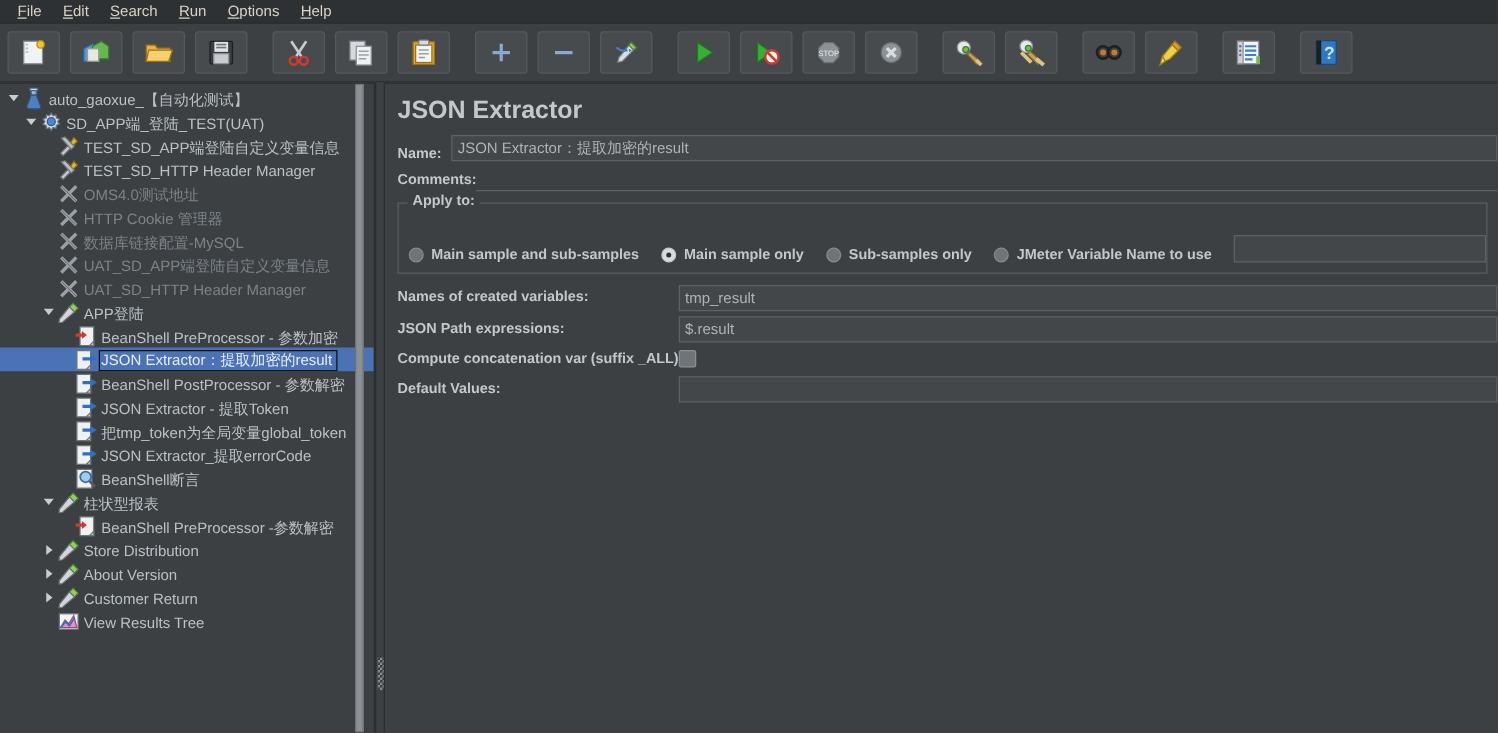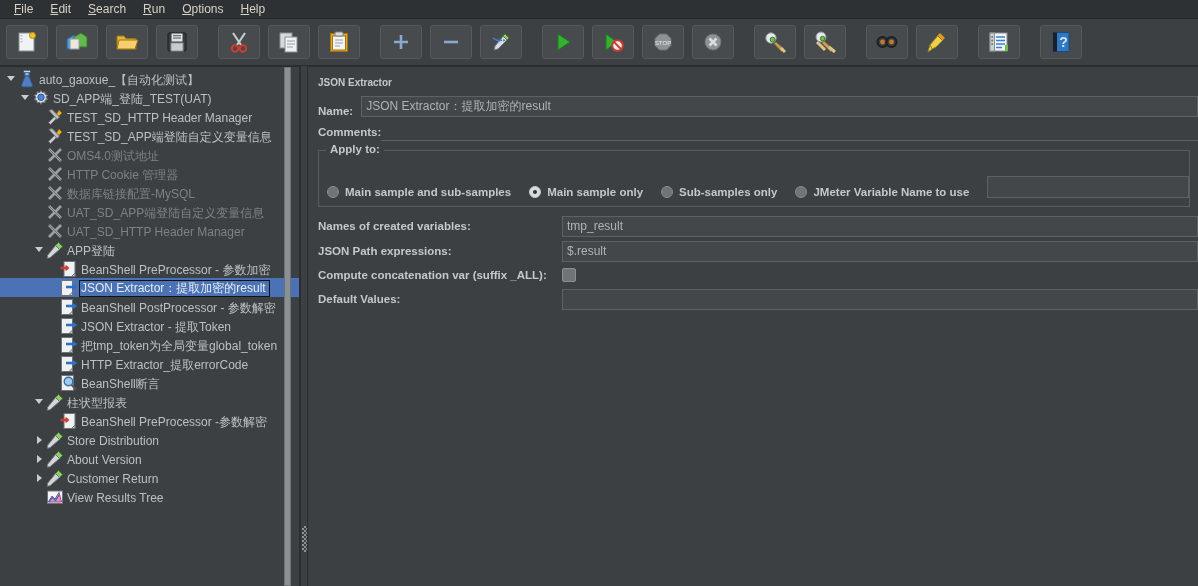--- a/index.html
+++ b/index.html
@@ -110,21 +110,21 @@
 
   
   .rightpanel {
     flex: 1 1 auto; min-width: 0;
     background: #3c4042;
     border-top: 1px solid #2b2e30;
     padding: 0;
     position: relative;
   }
   .panel-title {
-    font-size: 10px; font-weight: bold; color: #c3c8cd;
+    font-size: 20px; font-weight: bold; color: #c3c8cd;
     padding: 10px 0 8px 10px;
   }
   .lbl {
     font-size: 11.5px; font-weight: bold; color: #c3c8cd;
     white-space: nowrap;
   }
   .field {
     background: #43474a;
     border: 1px solid #5c6165;
     height: 21px; line-height: 19px;
@@ -164,21 +164,21 @@
   }
   .radio .rtxt { font-size: 11.5px; font-weight: bold; color: #c3c8cd; }
   .varname-field {
     flex: 1 1 auto; min-width: 40px;
     background: #43474a; border: 1px solid #5c6165;
     height: 22px; margin-right: 0px;
   }
 
   
   .form { margin-top: 8px; }
-  .frow { display: flex; align-items: center; height: 22px; margin-bottom: 3px; gap: 19px; }
+  .frow { display: flex; align-items: center; height: 22px; margin-bottom: 3px; }
   .frow .lbl { width: 235px; min-width: 235px; padding-left: 10px; }
   .frow .field { flex: 1 1 auto; }
   .cbox {
     width: 14px; height: 14px; background: #6f7479;
     border: 1px solid #8a8f93; border-radius: 2px;
   }
   .frow.cb { height: 20px; }
 </style>
 </head>
 <body>
@@ -418,33 +418,33 @@
           <div class="tnode">
             <span style="display: inline-block; width: 32px; min-width: 32px; height: 19px;"></span>
             <span class="toggle"></span>
             <span class="ticon">
               <svg width="18" height="18" viewBox="0 0 18 18">
                 <path d="M2.5 14.5 L9 8 L11 10 L4.5 16.5 Z" fill="#c8ccd0" stroke="#6e7378"></path>
                 <path d="M13 2 L16 5 L11.5 9.5 L9.5 7.5 Z" fill="#e8b423" stroke="#8a6a10"></path>
                 <path d="M3 2.5 L6 1.5 L13.5 9 L11 11.5 Z" fill="#b9bec3" stroke="#6e7378"></path>
               </svg>
             </span>
-            <span class="tlabel-box">TEST_SD_HTTP Header Manager</span>
+            <span class="tlabel-box">TEST_SD_APP端登陆自定义变量信息</span>
           </div>
           <div class="tnode">
             <span style="display: inline-block; width: 32px; min-width: 32px; height: 19px;"></span>
             <span class="toggle"></span>
             <span class="ticon">
               <svg width="18" height="18" viewBox="0 0 18 18">
                 <path d="M2.5 14.5 L9 8 L11 10 L4.5 16.5 Z" fill="#c8ccd0" stroke="#6e7378"></path>
                 <path d="M13 2 L16 5 L11.5 9.5 L9.5 7.5 Z" fill="#e8b423" stroke="#8a6a10"></path>
                 <path d="M3 2.5 L6 1.5 L13.5 9 L11 11.5 Z" fill="#b9bec3" stroke="#6e7378"></path>
               </svg>
             </span>
-            <span class="tlabel-box">TEST_SD_APP端登陆自定义变量信息</span>
+            <span class="tlabel-box">TEST_SD_HTTP Header Manager</span>
           </div>
           <div class="tnode disabled">
             <span style="display: inline-block; width: 32px; min-width: 32px; height: 19px;"></span>
             <span class="toggle"></span>
             <span class="ticon">
               <svg width="18" height="18" viewBox="0 0 18 18">
                 <path d="M3 3 L15 15" stroke="#9aa0a5" stroke-width="2.6" fill="none"></path>
                 <path d="M15 3 L3 15" stroke="#9aa0a5" stroke-width="2.6" fill="none"></path>
                 <path d="M3 3 L15 15" stroke="#62686d" stroke-width="0.8" fill="none"></path>
               </svg>
@@ -581,21 +581,21 @@
             <span style="display: inline-block; width: 46px; min-width: 46px; height: 19px;"></span>
             <span class="toggle"></span>
             <span class="ticon">
               <svg width="18" height="18" viewBox="0 0 18 18">
                 <rect x="1.5" y="1.5" width="11" height="15" fill="#eff1f3" stroke="#6e7378"></rect>
                 <path d="M12.5 13 L12.5 16.5 L9 16.5 Z" fill="#c6cbd0" stroke="#6e7378"></path>
                 <path d="M6 8 L14.5 8" stroke="#2f6fc4" stroke-width="2.6"></path>
                 <path d="M17.5 8 L12.5 4.8 L12.5 11.2 Z" fill="#2f6fc4"></path>
               </svg>
             </span>
-            <span class="tlabel-box">HTTP Extractor_提取errorCode</span>
+            <span class="tlabel-box">JSON Extractor_提取errorCode</span>
           </div>
           <div class="tnode">
             <span style="display: inline-block; width: 46px; min-width: 46px; height: 19px;"></span>
             <span class="toggle"></span>
             <span class="ticon">
               <svg width="18" height="18" viewBox="0 0 18 18">
                 <rect x="1.5" y="1.5" width="12" height="15" fill="#eef0f2" stroke="#6e7378"></rect>
                 <circle cx="8.5" cy="7.5" r="4.3" fill="#9ecbf0" stroke="#3c6fa0" stroke-width="1.4"></circle>
                 <path d="M11.6 10.8 L16 15.4" stroke="#55595d" stroke-width="2.2"></path>
               </svg>

